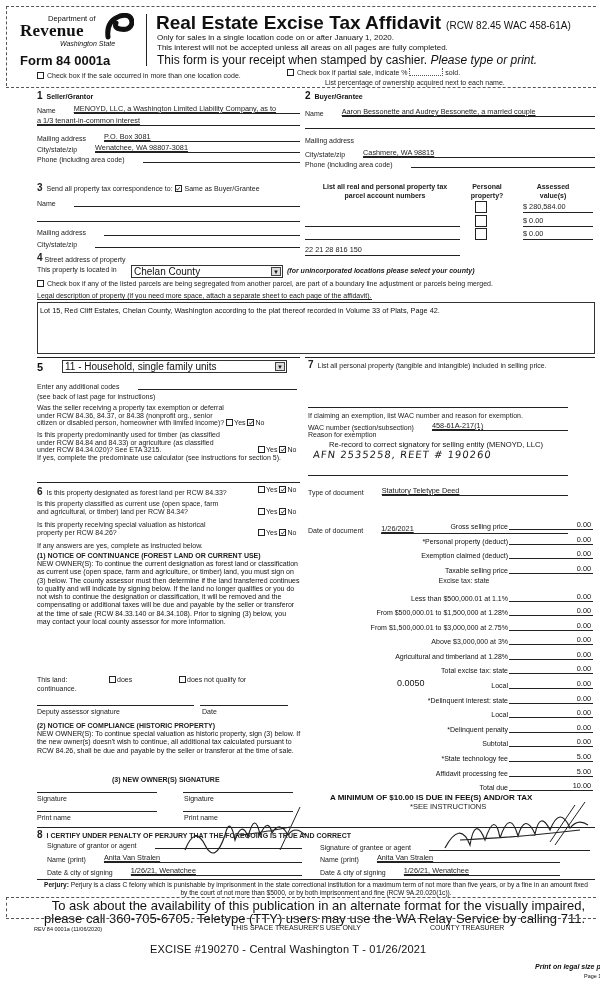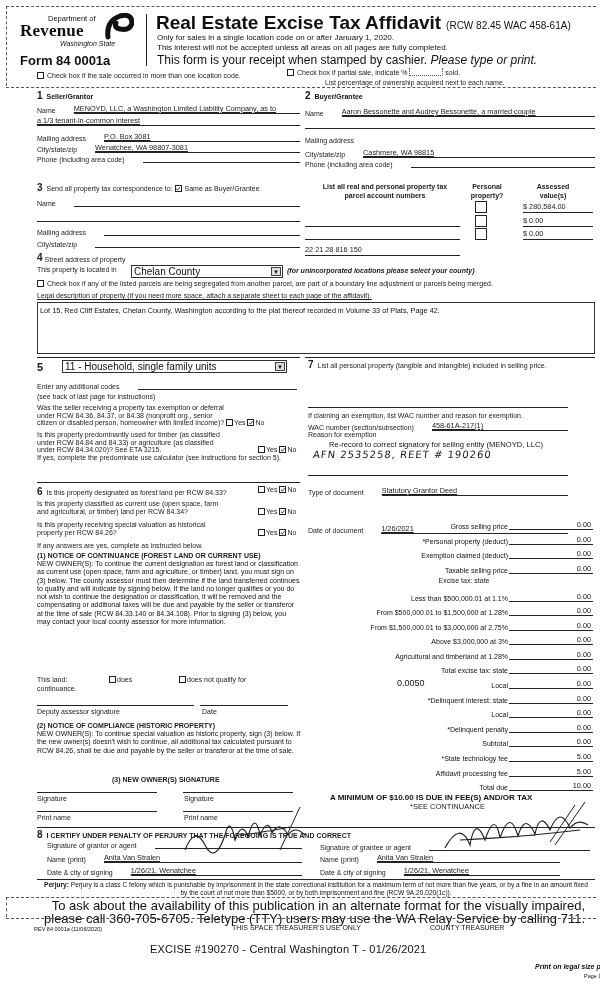--- a/index.html
+++ b/index.html
@@ -276,21 +276,21 @@
 <div class="abs row lbl" style="left:308px;top:421px;width:260px;">
   <span>WAC number (section/subsection)</span>
   <span class="fill hand">458-61A-217(1)</span>
 </div>
 <div class="abs lbl" style="left:308px;top:431px;">Reason for exemption</div>
 <div class="abs" style="left:310px;top:440px;font-size:7.6px;padding-left:19px;">Re-record to correct signatory for selling entity (MENOYD, LLC)</div>
 <div class="abs" style="left:313px;top:449px;font-family:'DejaVu Sans',sans-serif;font-size:10px;letter-spacing:1px;color:#1a1a1a;transform:skewX(-6deg);">AFN 2535258, REET # 190260</div>
 <div class="abs" style="left:308px;top:475px;width:260px;border-top:1px solid #222;"></div>
 <div class="abs row lbl" style="left:308px;top:486px;width:260px;">
   <span>Type of document</span>
-  <span class="fill hand">Statutory Grantor Deed</span>
+  <span class="fill hand">Statutory Teletype Deed</span>
 </div>
 <div class="abs row lbl" style="left:308px;top:524px;width:260px;">
   <span>Date of document</span>
   <span class="fill hand">1/26/2021</span>
 </div>
 
 <div class="calc-row" style="top:519px;">
     <span class="clabel">Gross selling price</span>
     <span class="cline"></span>
     <span class="cval">0.00</span>
@@ -376,21 +376,21 @@
     <span class="clabel">Affidavit processing fee</span>
     <span class="cline"></span>
     <span class="cval">5.00</span>
   </div>
 <div class="calc-row" style="top:780px;">
     <span class="clabel">Total due</span>
     <span class="cline"></span>
     <span class="cval">10.00</span>
   </div>
 <div class="abs bold" style="left:330px;top:793px;font-size:8px;">A MINIMUM OF $10.00 IS DUE IN FEE(S) AND/OR TAX</div>
-<div class="abs lbl" style="left:410px;top:802px;font-size:7.5px;">*SEE CONTINUANCE</div>
+<div class="abs lbl" style="left:410px;top:802px;font-size:7.5px;">*SEE INSTRUCTIONS</div>
 
 <div class="abs" style="left:37px;top:827px;width:558px;border-top:1.5px solid #222;"></div>
 <div class="abs lbl bold" style="left:37px;top:829px;">
   <span class="secnum">8</span>
   <span>I CERTIFY UNDER PENALTY OF PERJURY THAT THE FOREGOING IS TRUE AND CORRECT</span>
 </div>
 <div class="abs row lbl" style="left:47px;top:841px;width:255px;">
   <span>Signature of grantor or agent</span>
   <span class="fill"></span>
 </div>

